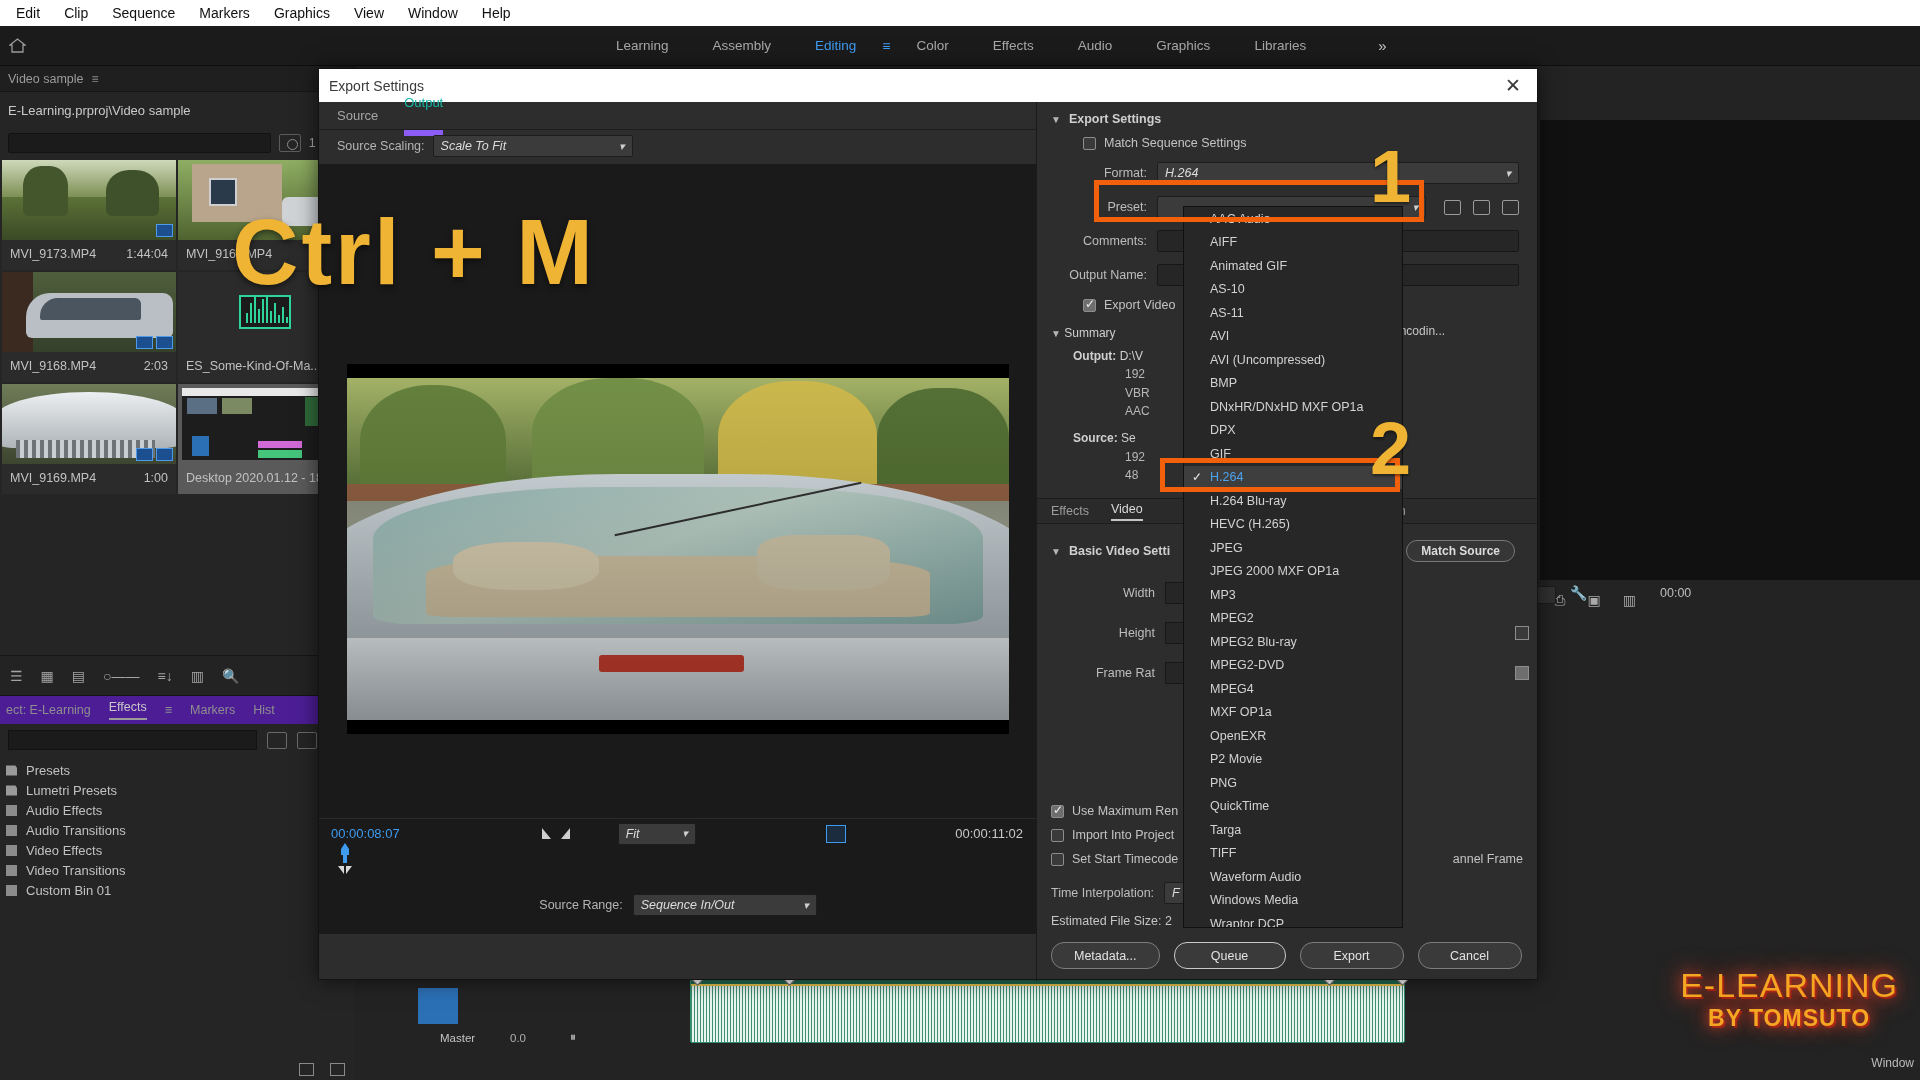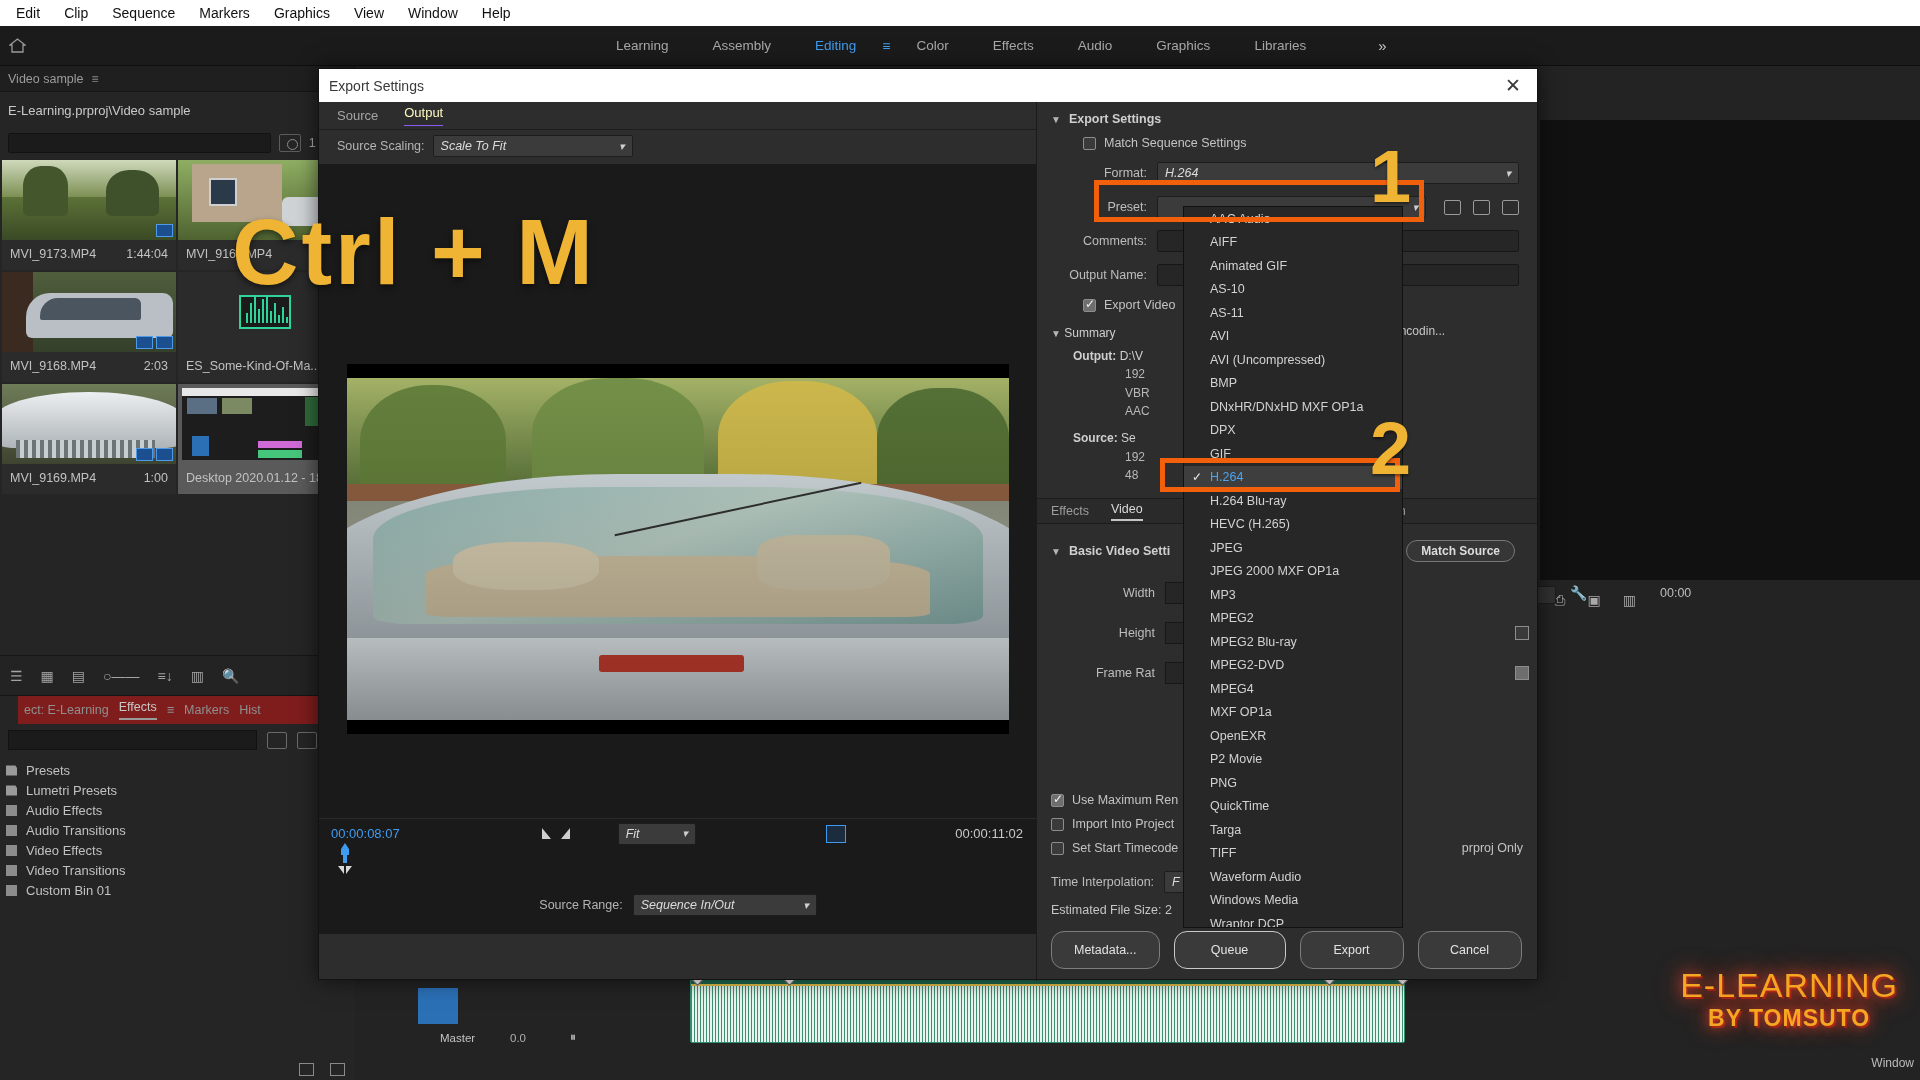--- a/index.html
+++ b/index.html
@@ -82,22 +82,22 @@
     display: flex; align-items: center; gap: 18px; padding-left: 10px;
     border-top: 1px solid #161616;
   }
   .ltools .t { color: #a3a3a3; font-size: 14px; }
 
   
   .fxpanel {
     position: absolute; left: 0; top: 695px; width: 355px; height: 385px; background: #252525;
     border-top: 1px solid #151515;
   }
-  .fx-tabrow { height: 28px; display: flex; align-items: center; gap: 10px; padding-left: 6px;
-               background: #7f1d1d; font-size: 12.5px; color: #8f8f8f; margin-left: 18px; }
+  .fx-tabrow { height: 28px; display: flex; align-items: center; gap: 18px; padding-left: 6px;
+               background: #4c1d95; font-size: 12.5px; color: #8f8f8f; }
   .fx-tabrow .act { color: #c8c8c8; border-bottom: 2px solid #9a9a9a; padding-bottom: 4px; }
   .fx-search { height: 32px; display: flex; align-items: center; gap: 10px; padding: 0 8px; }
   .fx-search .sbox { flex: 1; height: 20px; background: #1b1b1b; border: 1px solid #121212; }
   .fx-search .ic { width: 20px; height: 17px; border: 1px solid #6a6a6a; border-radius: 2px; }
   .fx-list { padding-top: 4px; }
   .fx-item { height: 20px; display: flex; align-items: center; gap: 9px; padding-left: 6px;
              font-size: 13px; color: #c1c1c1; }
   .fx-item .fico { width: 11px; height: 11px; background: #8c8c8c; }
   .fx-item .fico.star { background: #9a9a9a; clip-path: polygon(0 10%,85% 10%,100% 30%,100% 100%,0 100%); }
   .fx-bottom { position: absolute; bottom: 4px; right: 10px; display: flex; gap: 16px; }
@@ -132,21 +132,21 @@
     padding: 0 10px; justify-content: space-between;
   }
   .dlg-title .t { font-size: 14px; color: #3a3a3a; }
   .dlg-title .x { font-size: 19px; color: #3a3a3a; line-height: 1; padding: 0 6px; }
   .dlg-body { position: relative; height: 879px; display: flex; }
   .dlg-left { width: 718px; border-right: 1px solid #1a1a1a; position: relative; }
   .dlg-right { flex: 1; position: relative; }
 
   .src-tabs { height: 28px; display: flex; align-items: center; gap: 26px; padding-left: 18px;
               border-bottom: 1px solid #1e1e1e; font-size: 13px; color: #a5a5a5; }
-  .src-tabs .act { color: #fef9c3; border-bottom: 1px solid #8b5cf6; padding-bottom: 5px; }
+  .src-tabs .act { color: #14b8a6; border-bottom: 6px solid #8b5cf6; padding-bottom: 20px; }
   .scal-row { height: 32px; display: flex; align-items: center; gap: 8px; padding-left: 18px; }
   .scal-row .lbl { font-size: 12.5px; color: #b4b4b4; }
   .selbox {
     background: #3b3b3b; border: 1px solid #1d1d1d; border-radius: 2px; height: 22px;
     display: inline-flex; align-items: center; justify-content: space-between;
     padding: 0 7px; font-size: 12.5px; color: #dcdcdc; font-style: italic;
   }
   .selbox .cv { color: #cfcfcf; font-size: 11px; margin-left: 10px; }
 
   .vidarea { position: absolute; left: 0; top: 62px; width: 718px; height: 770px; background: #1a1a1a; }
@@ -211,21 +211,21 @@
                 background: #3a3a3a; }
   .vrow .vchk.on { background: #6e6e6e; }
 
   .botsec { position: absolute; left: 0; bottom: 0; width: 100%; padding: 10px 14px 12px 14px; }
   .botrow { display: flex; align-items: center; gap: 8px; font-size: 12.5px; color: #c3c3c3;
             margin: 10px 0; }
   .botrow .rt { margin-left: auto; }
   .tint { display: flex; align-items: center; gap: 10px; margin: 16px 0 10px 0; font-size: 12.5px; color: #bdbdbd; }
   .efs { font-size: 12.5px; color: #c6c6c6; margin: 10px 0 14px 0; }
   .btnrow { display: flex; align-items: center; gap: 14px; }
-  .pbtn { height: 38px; padding: 0 22px; border-radius: 13px; border: 1px solid #7d7d7d;
+  .pbtn { height: 27px; padding: 0 22px; border-radius: 13px; border: 1px solid #7d7d7d;
           background: #3a3a3a; color: #e2e2e2; font-size: 12.5px;
           display: flex; align-items: center; justify-content: center; }
   .pbtn.primary { border-color: #c9c9c9; }
 
   
   .fdrop {
     position: absolute; left: 1183px; top: 206px; width: 220px; height: 722px;
     background: #272727; border: 1px solid #111; z-index: 40; overflow: hidden;
   }
   .fopt { height: 23.5px; display: flex; align-items: center; padding-left: 8px;
@@ -681,21 +681,21 @@
             <span class="cb on"></span>
             <span>Use Maximum Ren</span>
           </div>
           <div class="botrow">
             <span class="cb"></span>
             <span>Import Into Project</span>
           </div>
           <div class="botrow">
             <span class="cb"></span>
             <span>Set Start Timecode</span>
-            <span class="rt">prproj Only</span>
+            <span class="rt">annel Frame</span>
           </div>
           <div class="tint">
             <span>Time Interpolation:</span>
             <span class="selbox" style="width:190px;">
               <span>F</span>
               <span class="cv">▾</span>
             </span>
           </div>
           <div class="efs">
             <span>Estimated File Size:</span>

